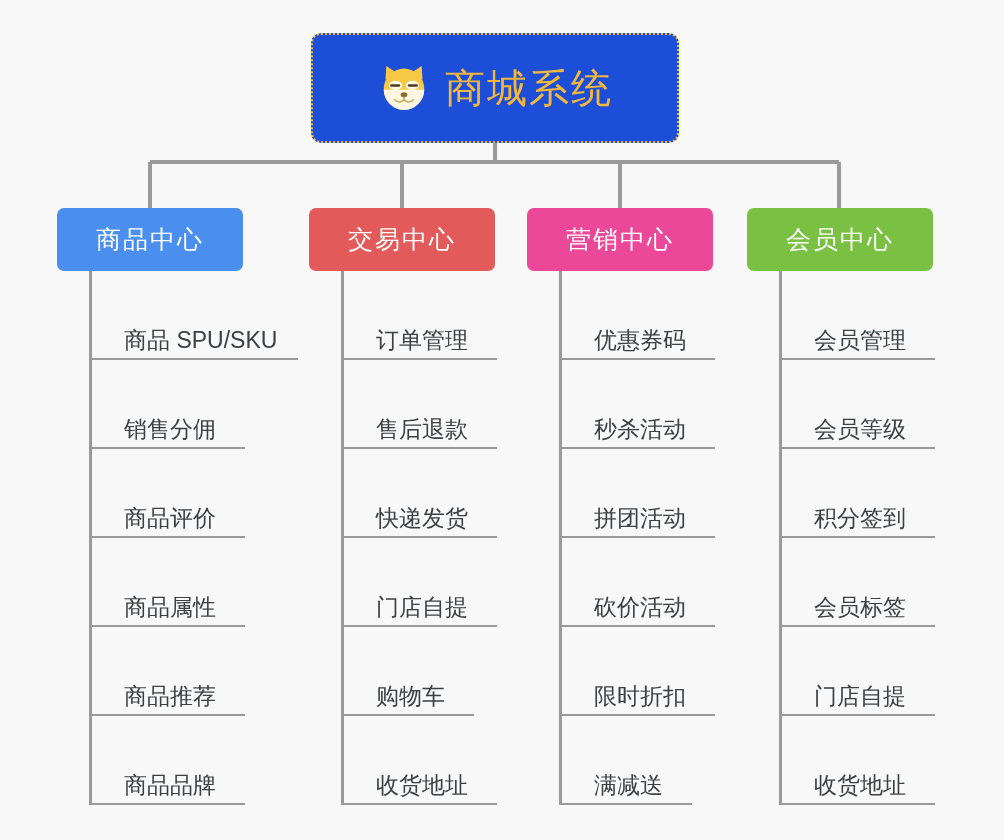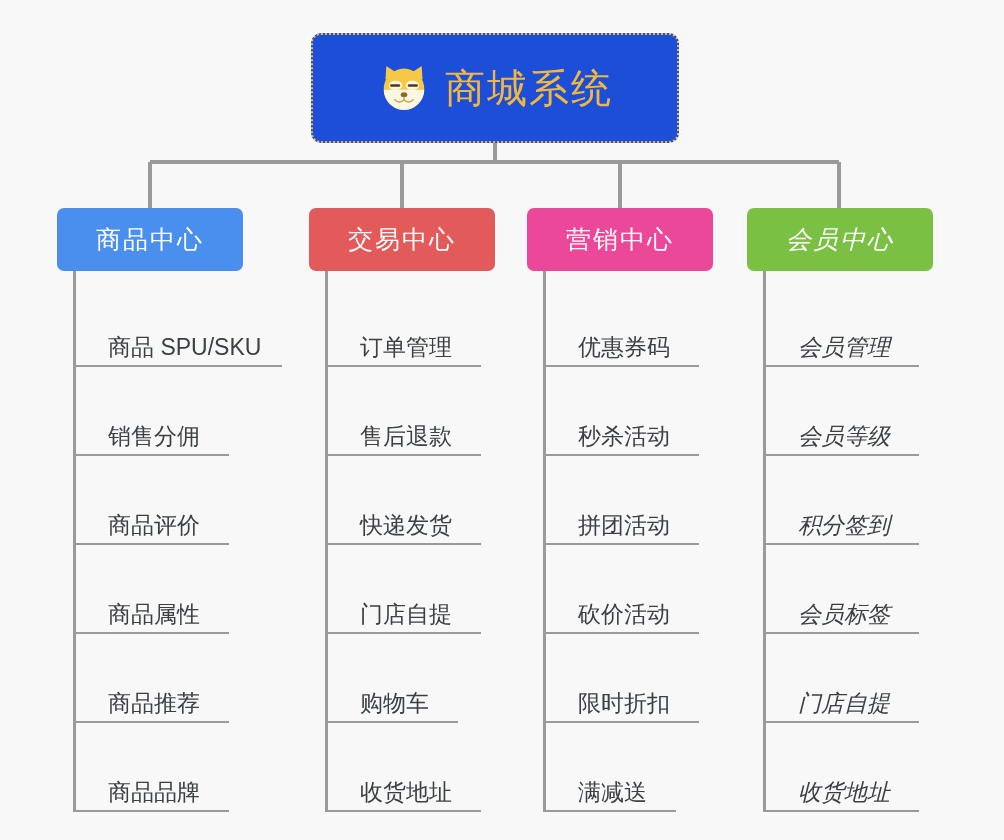--- a/index.html
+++ b/index.html
@@ -63,42 +63,42 @@
 
   
   .branch {
     position: absolute;
     top: 208px;
     text-align: center;
   }
   .branch-0 { left: 57px;  width: 186px; }
   .branch-1 { left: 309px; width: 186px; }
   .branch-2 { left: 527px; width: 186px; }
-  .branch-3 { left: 747px; width: 186px; font-style: italic; }
+  .branch-3 { left: 747px; width: 186px; }
 
   .branch-header {
     box-sizing: border-box;
     width: 100%;
     height: 63px;
     border-radius: 7px;
     display: flex;
     align-items: center;
     justify-content: center;
     color: #ffffff;
     font-size: 25px;
     letter-spacing: 2px;
     white-space: nowrap;
   }
 
   
   .leaf-list {
     position: relative;
-    margin-left: 16px;
+    margin-left: 32px;
     margin-top: 0;
-    padding-top: 7px;
+    padding-top: 0;
     border-left: 3px solid #9a9a9a;
   }
   .leaf-item {
     position: relative;
     height: 89px;
     display: flex;
     align-items: flex-end;
     box-sizing: border-box;
   }
   .leaf-label {

